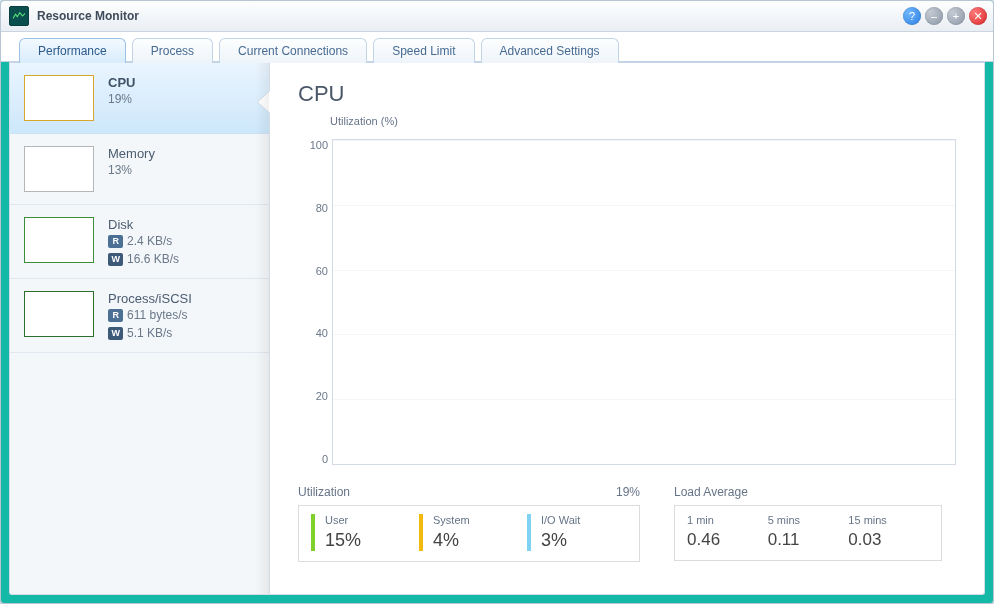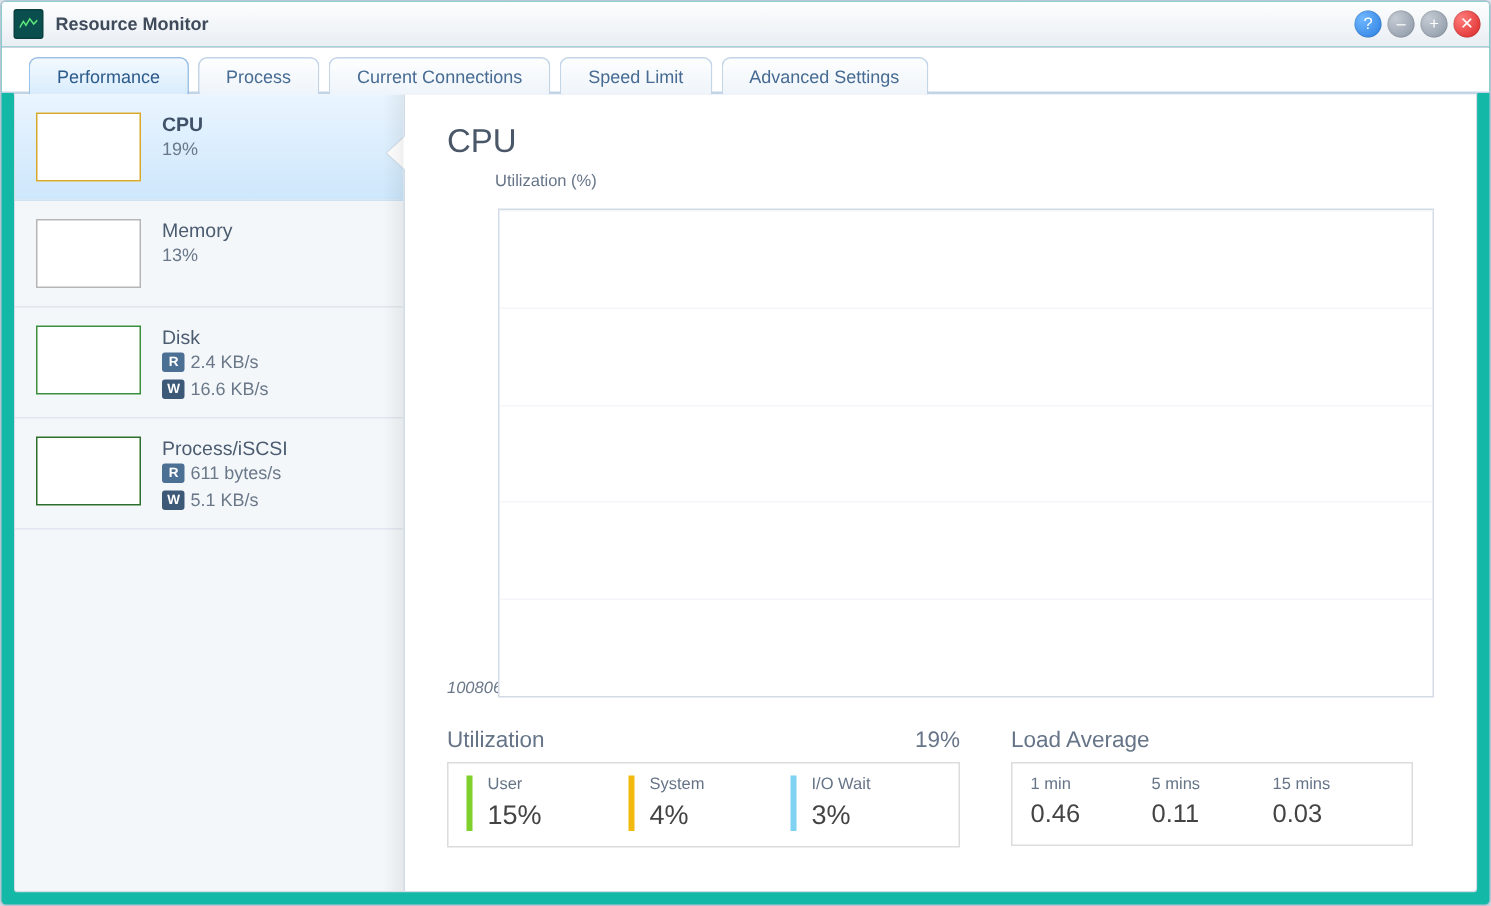--- a/index.html
+++ b/index.html
@@ -206,26 +206,26 @@
     margin-bottom: 12px;
   }
   .chart {
     position: relative;
     height: 326px;
     display: flex;
   }
   .yaxis {
     width: 30px;
     display: flex;
+    flex-direction: column;
     justify-content: space-between;
     align-items: flex-end;
     padding-right: 4px;
     color:#6a7889;
     font-size:11px;
-    font-style:italic;
   }
   .plot {
     flex: 1 1 auto;
     border: 1px solid #d2dbe6;
     background:#fff;
     position: relative;
   }
   .plot .gridline {
     position:absolute; left:0; right:0;
     border-top:1px solid #f3f5f8;
@@ -236,21 +236,21 @@
     display:flex;
     gap:34px;
     margin-top:20px;
     align-items:flex-start;
   }
   .statgroup{ flex:0 0 auto;}
   .statgroup.utilization{ width:342px;}
   .statgroup.loadavg{ width:268px;}
   .group-head {
     display:flex; justify-content:space-between;
-    color:#667488; font-size:15px;
+    color:#667488; font-size:12px;
     margin-bottom:6px;
   }
   .statbox {
     border:1px solid #dcdcdc;
     padding:8px 12px 10px 12px;
     display:flex;
     gap:0px;
   }
   .stat {
     flex:1 1 0;

